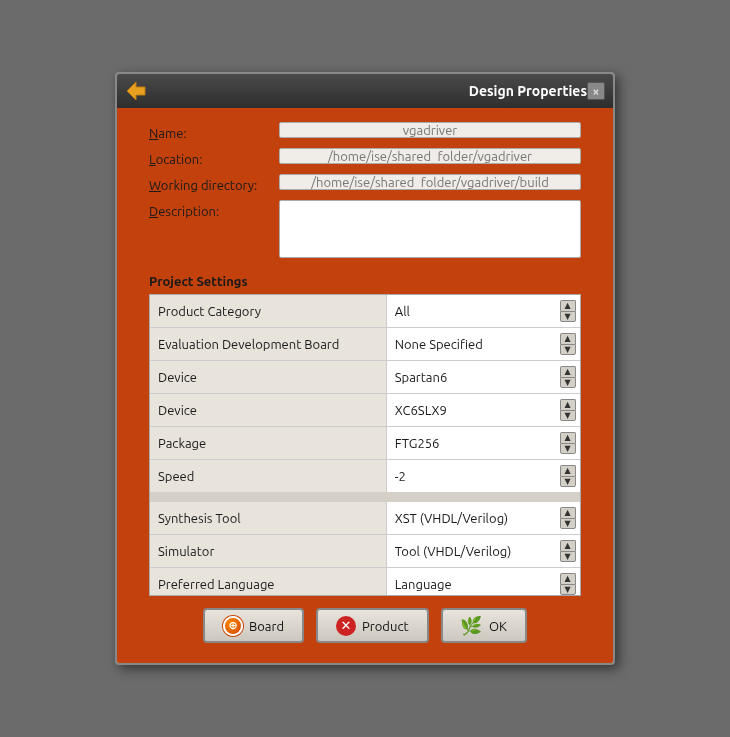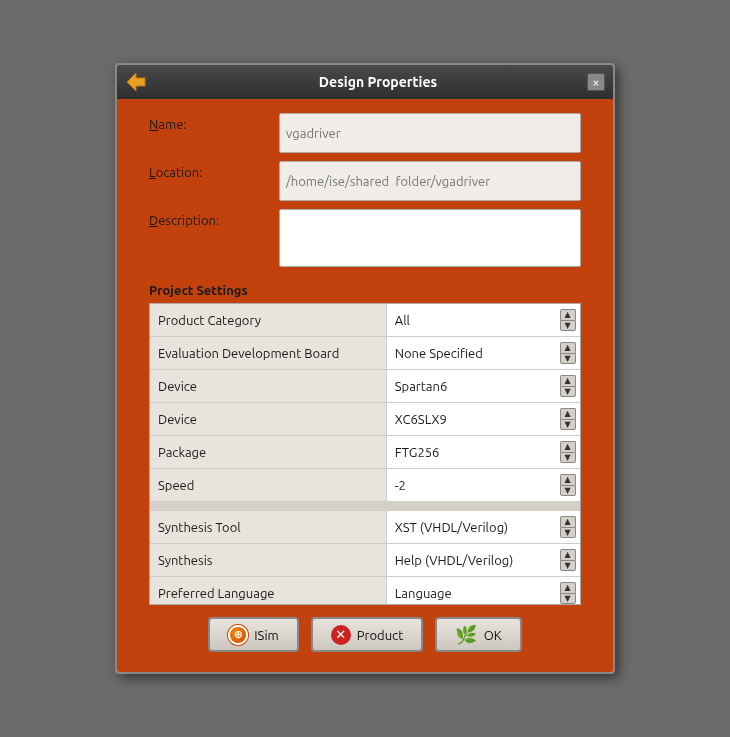--- a/index.html
+++ b/index.html
@@ -27,21 +27,21 @@
       background: linear-gradient(to bottom, #4a4a4a, #2e2e2e);
       color: white;
       display: flex;
       align-items: center;
       padding: 6px 8px;
       position: relative;
     }
 
     .title-bar-title {
       flex: 1;
-      text-align: center;
+      text-align: right;
       font-weight: bold;
       font-size: 14px;
       color: #ffffff;
       padding-left: 22px;
     }
 
     .title-bar-close {
       width: 18px;
       height: 18px;
       background: #888;
@@ -80,22 +80,23 @@
     }
 
     .form-input {
       flex: 1;
       padding: 3px 6px;
       border: 1px solid #aaa;
       background: #f0ede8;
       color: #777;
       font-size: 13px;
       border-radius: 2px;
-      height: 40px;
+      height: 16px;
       font-family: inherit;
+      text-align: center;
     }
 
     .form-textarea {
       flex: 1;
       padding: 4px 6px;
       border: 1px solid #aaa;
       background: #fff;
       font-size: 13px;
       border-radius: 2px;
       height: 58px;
@@ -278,20 +279,26 @@
       <input class="form-input" type="text" readonly="" value="vgadriver" style="">
     </div>
 
     <div class="form-row">
       <div class="form-label">
         <span>L</span>ocation:
       </div>
       <input class="form-input" type="text" readonly="" value="/home/ise/shared_folder/vgadriver" style="">
     </div>
 
+    <div class="form-row">
+      <div class="form-label">
+        <span>W</span>orking directory:
+      </div>
+      <input class="form-input" type="text" readonly="" value="/home/ise/shared_folder/vgadriver/build" style="">
+    </div>
 
     <div class="form-row">
       <div class="form-label">
         <span>D</span>escription:
       </div>
       <textarea class="form-textarea" style=""></textarea>
     </div>
 
     <div class="section-title">Project Settings</div>
 
@@ -387,24 +394,24 @@
         <div class="cell-inner">
           <span>XST (VHDL/Verilog)</span>
           <div class="spinner">
             <div class="spinner-btn">▲</div>
             <div class="spinner-btn">▼</div>
           </div>
         </div>
       </td>
     </tr>
               <tr>
-      <td>Synthesis</td>
-      <td>
-        <div class="cell-inner">
-          <span>Help (VHDL/Verilog)</span>
+      <td>Simulator</td>
+      <td>
+        <div class="cell-inner">
+          <span>Tool (VHDL/Verilog)</span>
           <div class="spinner">
             <div class="spinner-btn">▲</div>
             <div class="spinner-btn">▼</div>
           </div>
         </div>
       </td>
     </tr>
               <tr>
       <td>Preferred Language</td>
       <td>
@@ -420,21 +427,21 @@
             </tbody>
         </table>
       </div>
     </div>
 
     <div class="button-row">
       <button class="btn">
         <div class="help-icon">
           <span>⊕</span>
         </div>
-        <span>ISim</span>
+        <span>Board</span>
       </button>
       <button class="btn">
         <div class="cancel-icon">✕</div>
         <span>Product</span>
       </button>
       <button class="btn">
         <span class="ok-icon">🌿</span>
         <span>OK</span>
       </button>
     </div>

